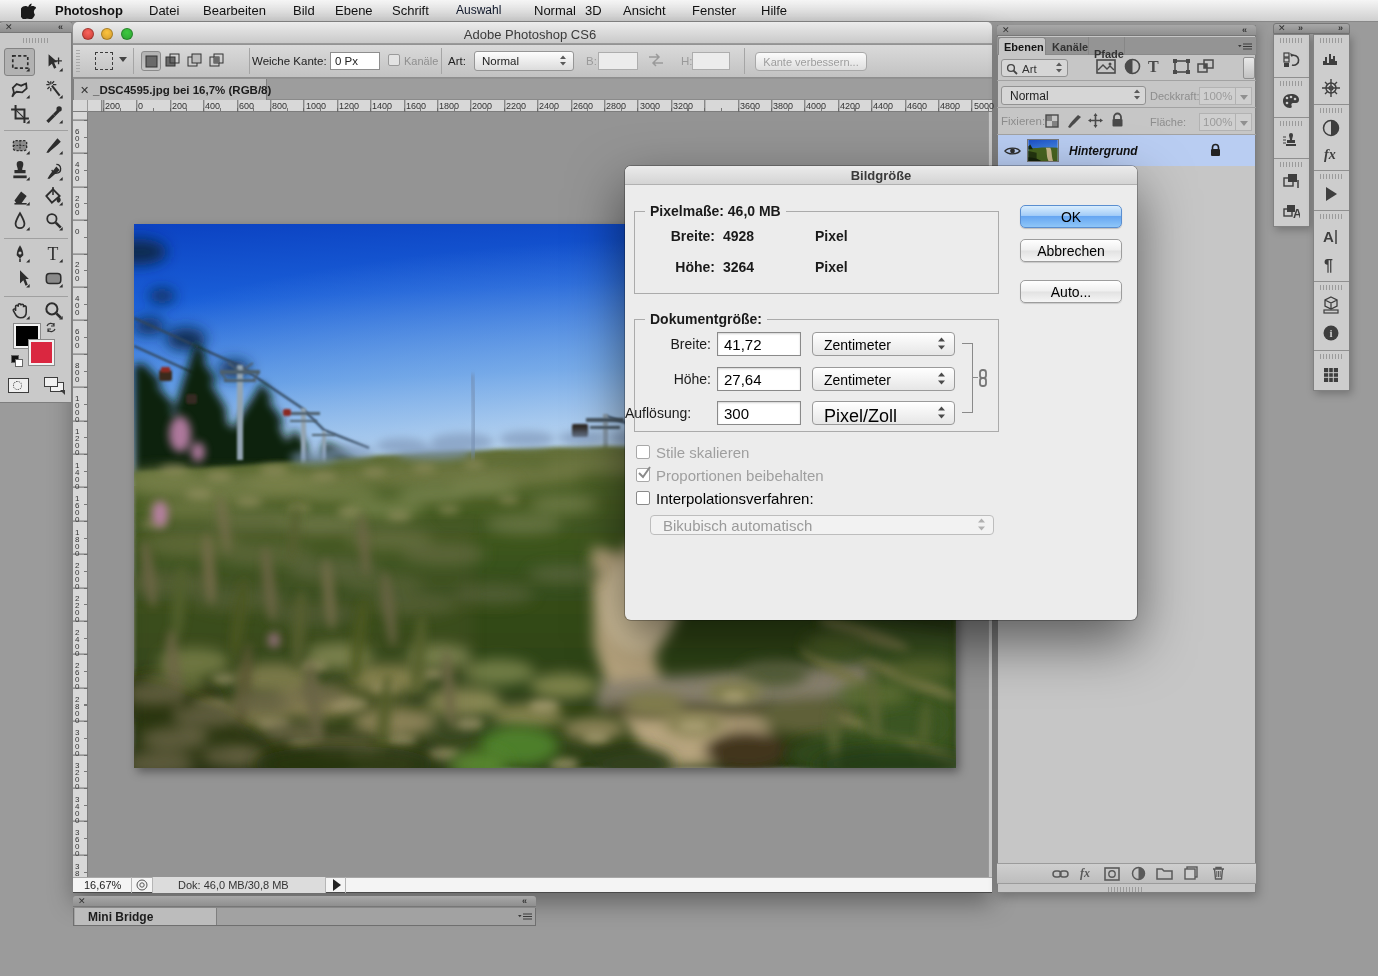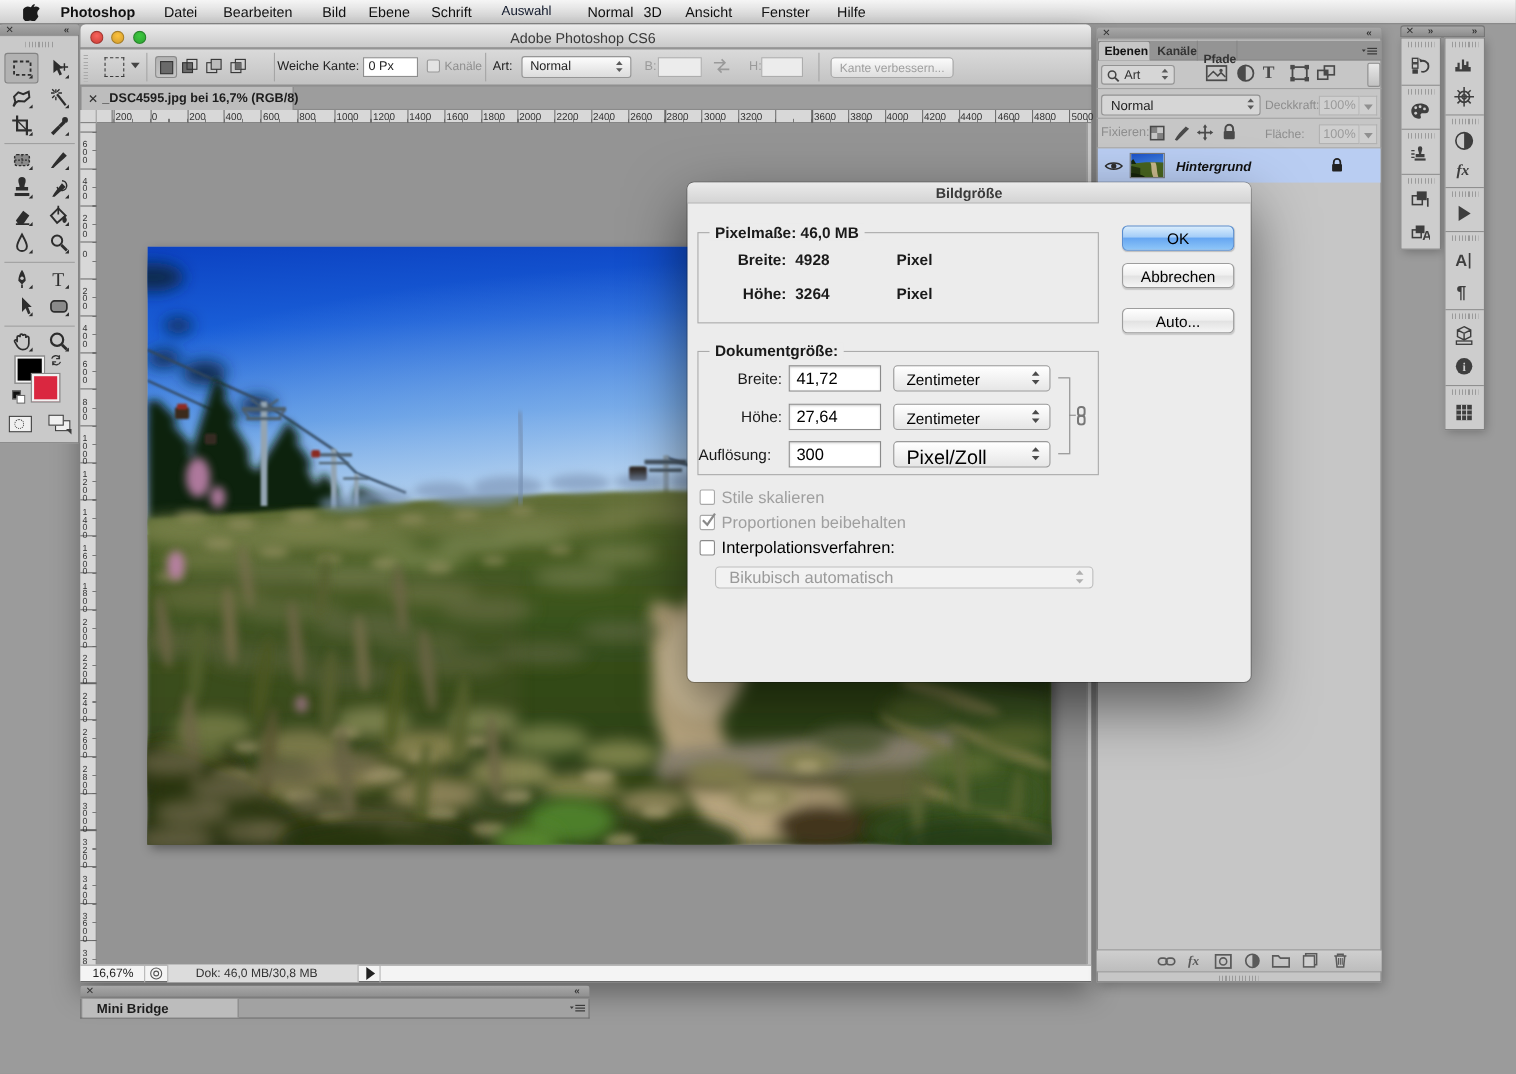--- a/index.html
+++ b/index.html
@@ -781,21 +781,21 @@
       <path d="M4.5,0.5 L8,4.5 L1,4.5 Z" fill="#4a4a4a"></path>
       <path d="M4.5,12.5 L8,8.5 L1,8.5 Z" fill="#4a4a4a"></path>
     </svg>
     <div class="a" style="left:0px;top:205px;width:86px;text-align:right;font-size:14px;color:#1a1a1a">Höhe:</div>
     <div class="a" style="left:92px;top:201px;width:84px;height:24px;background:#fff;border:1px solid #8a8a8a;box-shadow:inset 0 1px 2px rgba(0,0,0,.18);font-size:15px;color:#000;padding:3px 0 0 6px">27,64</div>
     <div class="a" style="left:187px;top:201px;width:143px;height:24px;background:linear-gradient(#ffffff,#e6e6e6);border:1px solid #9a9a9a;border-radius:4px;font-size:14px;color:#000;padding:4px 0 0 11px">Zentimeter</div>
     <svg class="a" style="left:312px;top:206px" width="9" height="13" viewBox="0 0 9 13">
       <path d="M4.5,0.5 L8,4.5 L1,4.5 Z" fill="#4a4a4a"></path>
       <path d="M4.5,12.5 L8,8.5 L1,8.5 Z" fill="#4a4a4a"></path>
     </svg>
-    <div class="a" style="left:0px;top:239px;width:86px;text-align:center;font-size:14px;color:#1a1a1a">Auflösung:</div>
+    <div class="a" style="left:0px;top:239px;width:86px;text-align:left;font-size:14px;color:#1a1a1a">Auflösung:</div>
     <div class="a" style="left:92px;top:235px;width:84px;height:24px;background:#fff;border:1px solid #8a8a8a;box-shadow:inset 0 1px 2px rgba(0,0,0,.18);font-size:15px;color:#000;padding:3px 0 0 6px">300</div>
     <div class="a" style="left:187px;top:235px;width:143px;height:24px;background:linear-gradient(#ffffff,#e6e6e6);border:1px solid #9a9a9a;border-radius:4px;font-size:18px;color:#000;padding:4px 0 0 11px">Pixel/Zoll</div>
     <svg class="a" style="left:312px;top:240px" width="9" height="13" viewBox="0 0 9 13">
       <path d="M4.5,0.5 L8,4.5 L1,4.5 Z" fill="#4a4a4a"></path>
       <path d="M4.5,12.5 L8,8.5 L1,8.5 Z" fill="#4a4a4a"></path>
     </svg>
     <div class="a" style="left:337px;top:177px;width:10px;height:1px;background:#8a8a8a"></div>
     <div class="a" style="left:337px;top:246px;width:10px;height:1px;background:#8a8a8a"></div>
     <div class="a" style="left:347px;top:177px;width:1px;height:70px;background:#8a8a8a"></div>
     <div class="a" style="left:347px;top:211px;width:6px;height:1px;background:#8a8a8a"></div>

